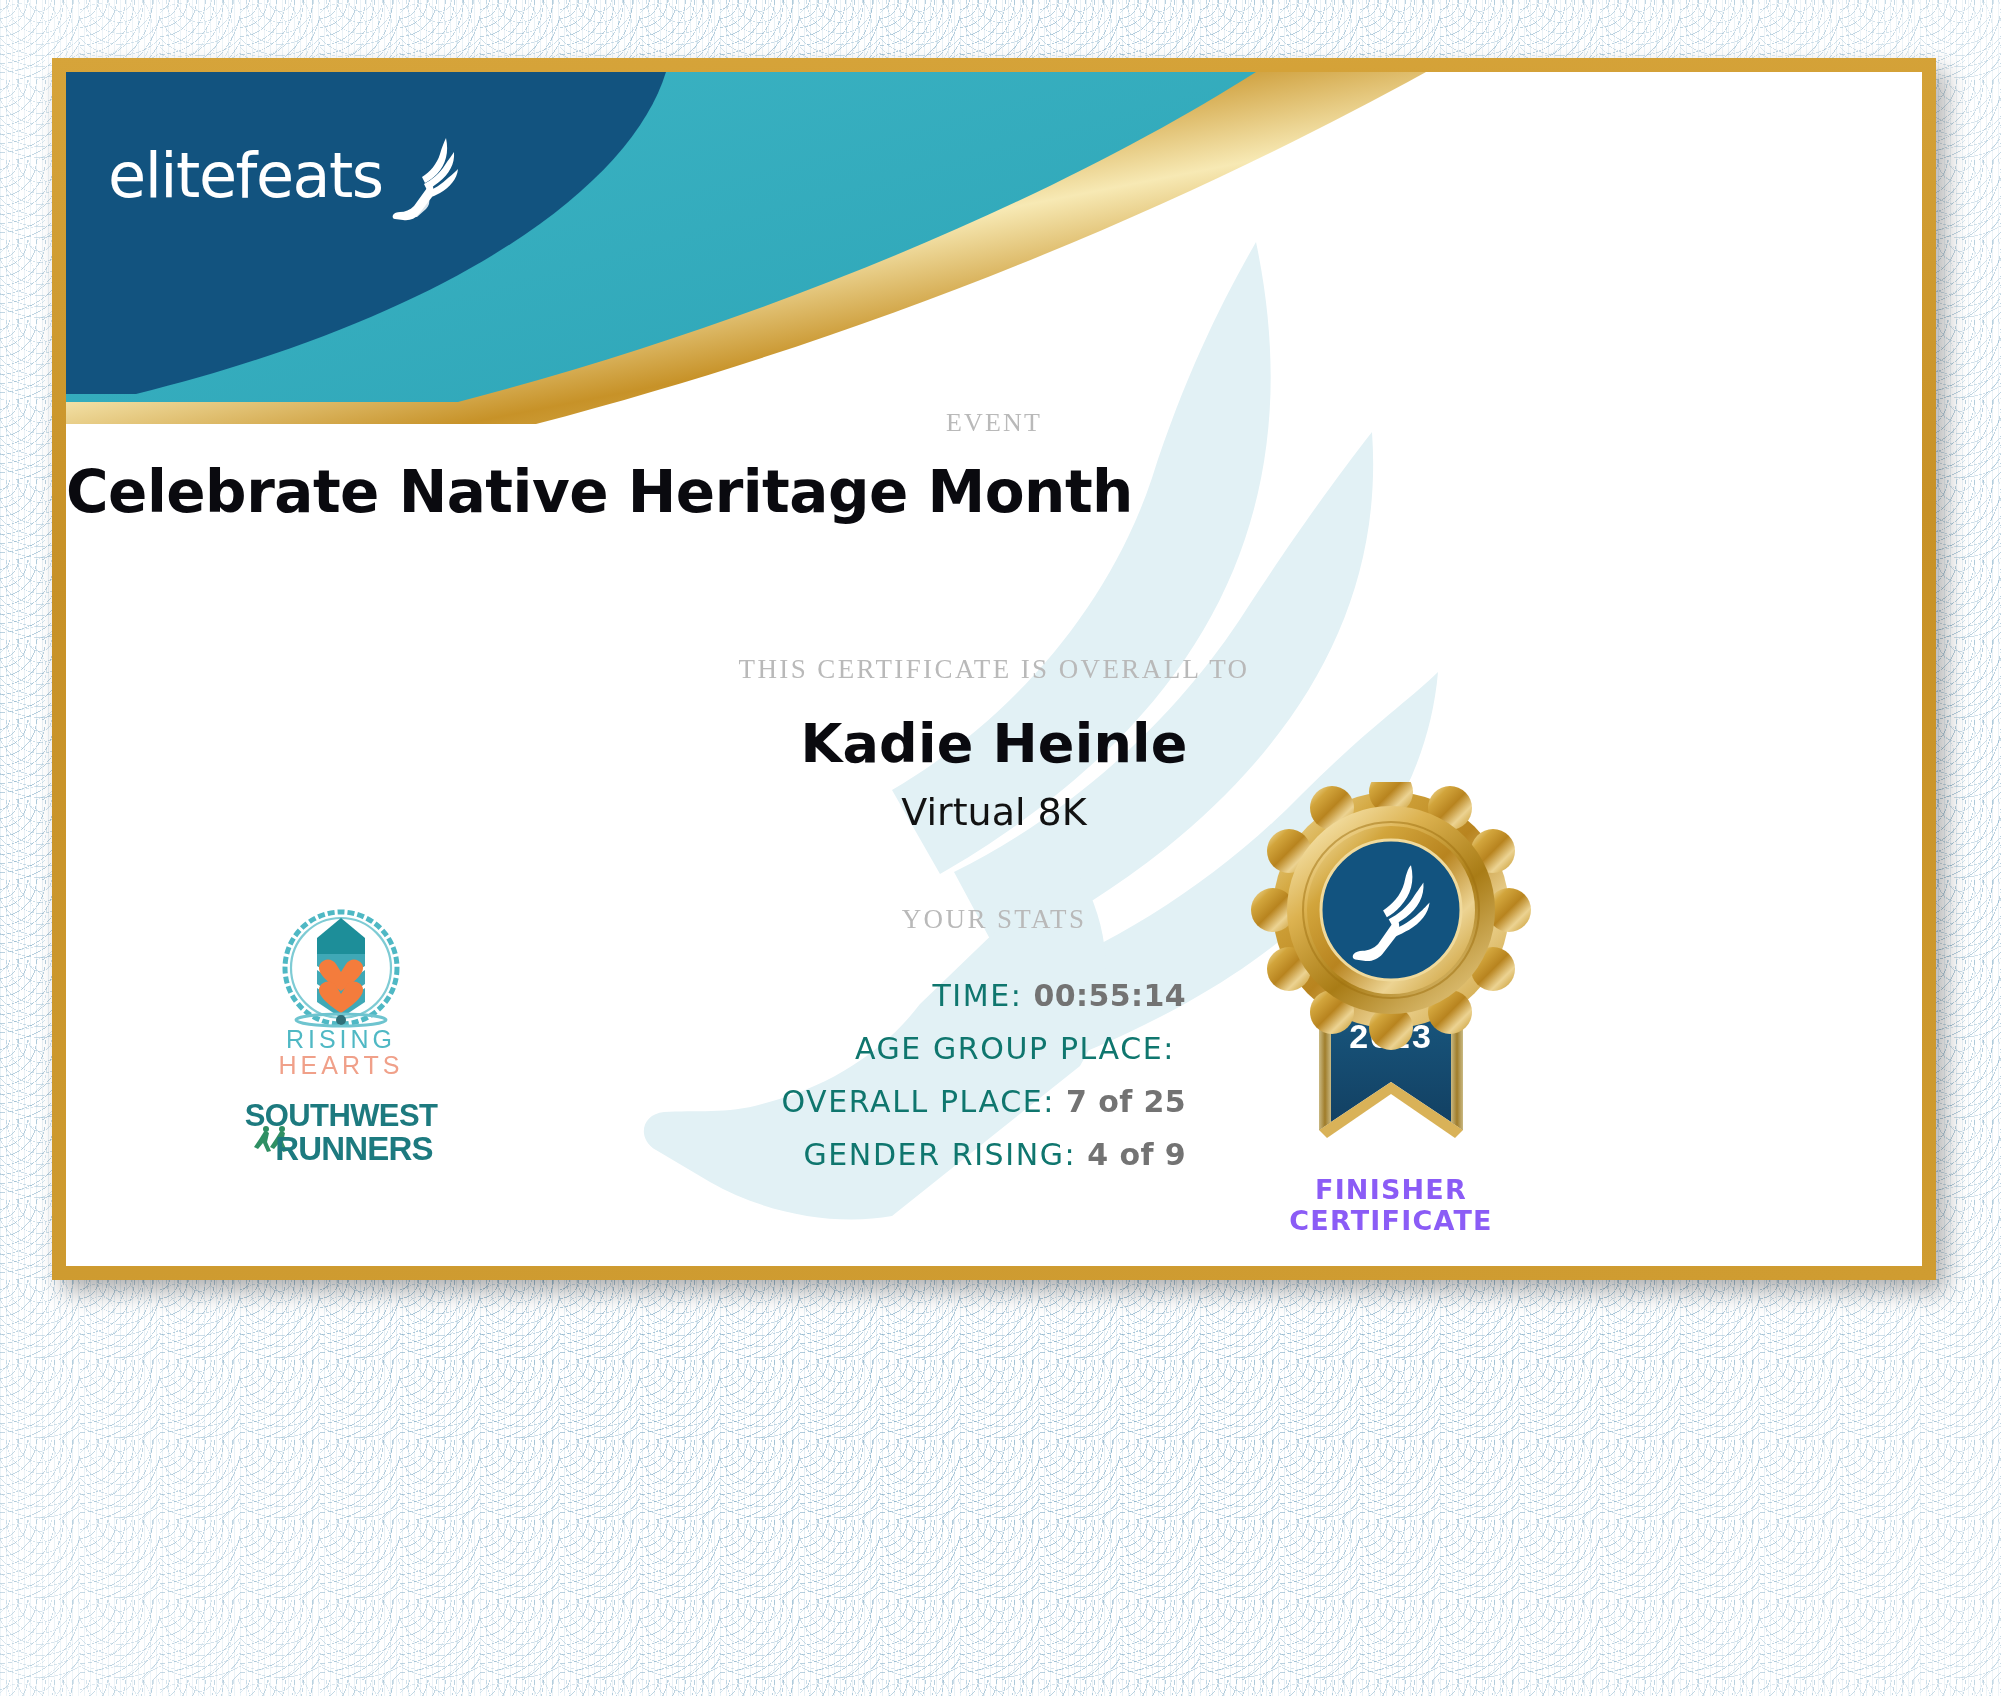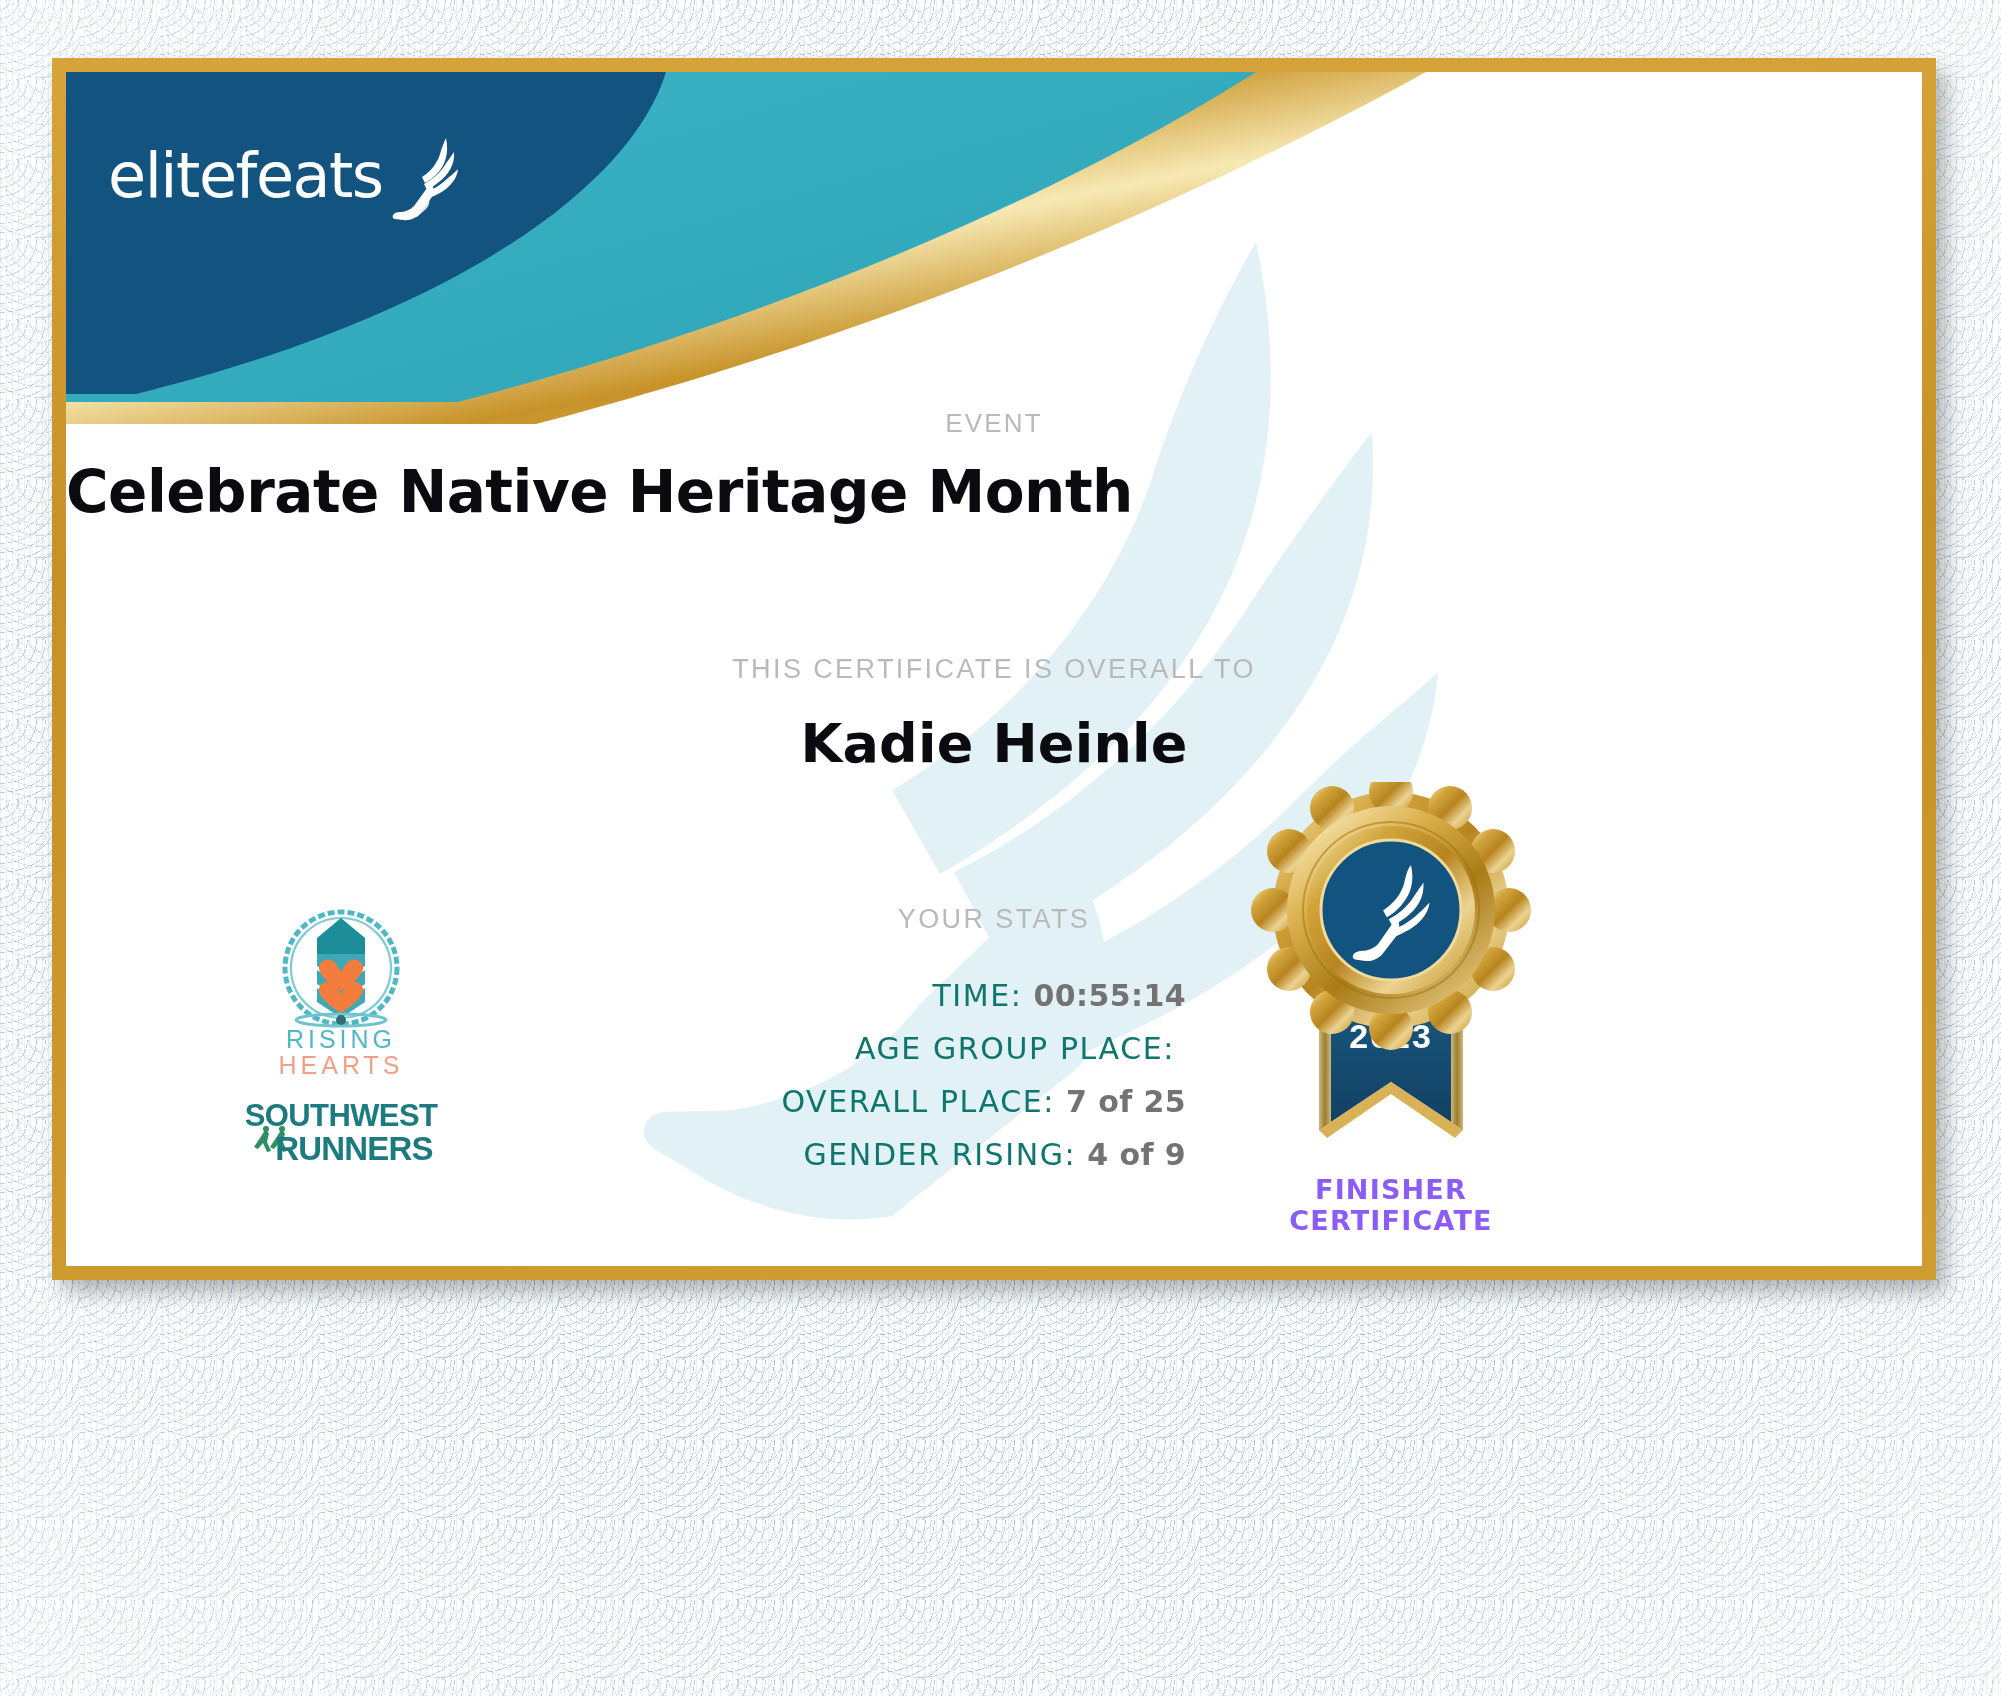--- a/index.html
+++ b/index.html
@@ -66,21 +66,21 @@
   .watermark{
     position:absolute;left:430px;top:130px;width:1000px;height:1030px;
     z-index:1;opacity:1;pointer-events:none;
   }
 
   
   .content{position:absolute;inset:0;z-index:3;}
 
   .c-label{
     color:#b9b9b9;font-size:26px;letter-spacing:2.2px;font-weight:400;
-    text-align:center;font-family:Liberation Sans, sans-serif;
+    text-align:center;font-family:Liberation Serif, serif;
   }
   .event-label{position:absolute;left:0;right:0;top:336px;}
   .event-title{
     position:absolute;left:0;right:0;top:386px;text-align:left;
     color:#0a0a0f;font-size:58px;font-weight:700;letter-spacing:-0.5px;
     font-family:"DejaVu Sans", sans-serif;
   }
   .awarded-label{position:absolute;left:0;right:0;top:582px;font-size:27px;letter-spacing:2.4px;}
   .awardee-name{
     position:absolute;left:0;right:0;top:640px;text-align:center;
@@ -189,20 +189,21 @@
       <div class="content">
 
         <div class="c-label event-label">EVENT</div>
 
         <div class="event-title">Celebrate Native Heritage Month</div>
 
         <div class="c-label awarded-label">THIS CERTIFICATE IS OVERALL TO</div>
 
         <div class="awardee-name">Kadie Heinle</div>
 
+        <div class="awardee-dist">Virtual 8K</div>
 
         <div class="c-label stats-label">YOUR STATS</div>
 
         <div class="stats">
           <div class="stat-row">
             <span class="stat-key">TIME:</span>
             <span class="stat-val">00:55:14</span>
           </div>
           <div class="stat-row">
             <span class="stat-key">AGE GROUP PLACE:</span>

